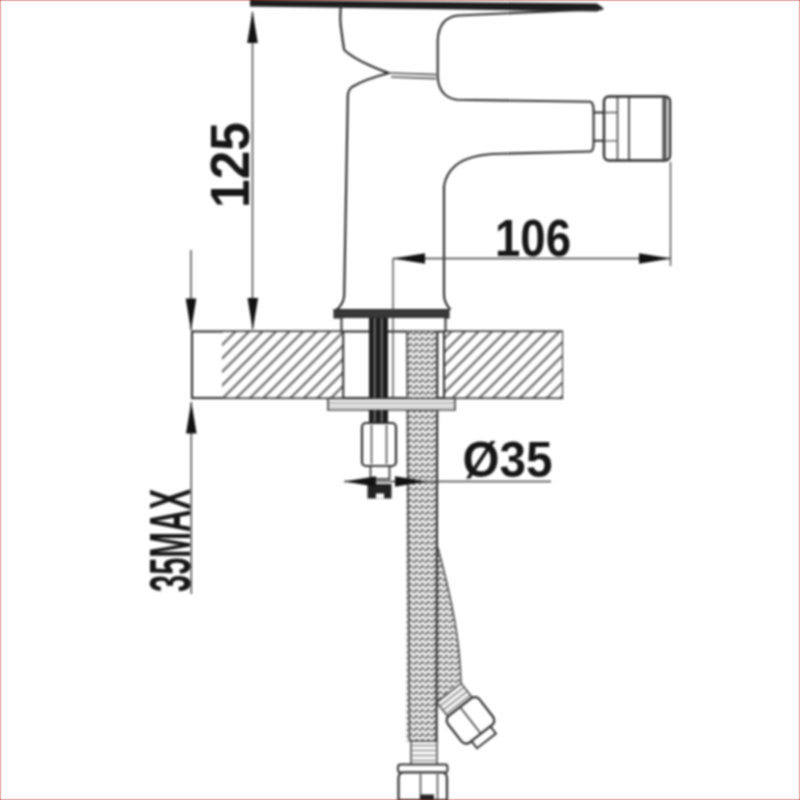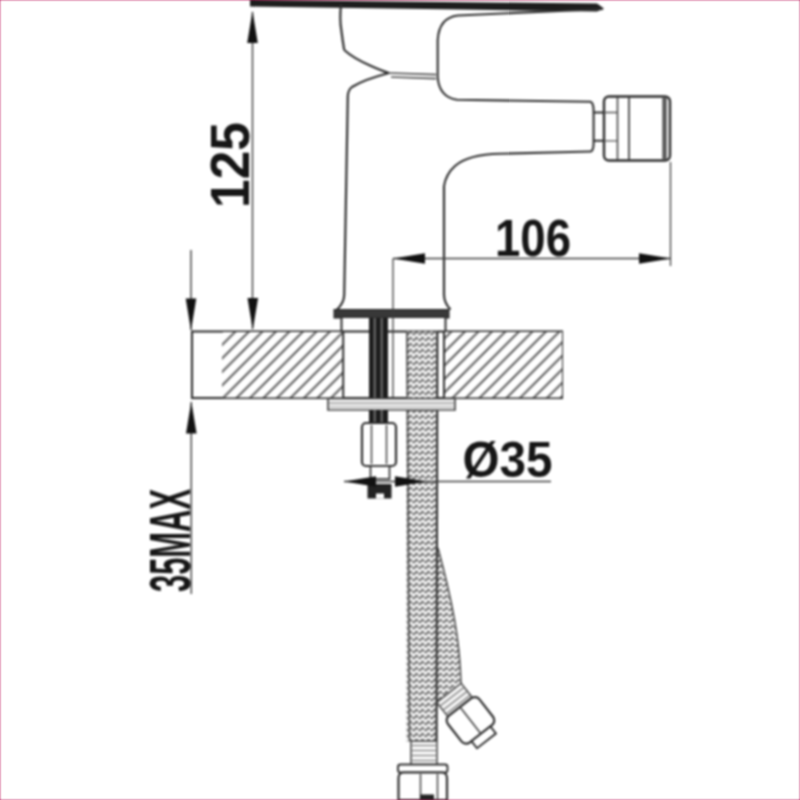--- a/index.html
+++ b/index.html
@@ -1,16 +1,16 @@
 <!DOCTYPE html>
 <html><head>
 <meta charset="utf-8">
 <style>
   html,body{margin:0;padding:0;background:#fff;}
-  .wrap{width:800px;height:800px;overflow:hidden;background:#be185d;}
+  .wrap{width:800px;height:800px;overflow:hidden;background:#b91c1c;}
   svg{display:block;filter:blur(0.85px);}
   text{font-family:"Liberation Sans",sans-serif;font-weight:bold;fill:#161616;}
 </style>
 </head>
 <body>
 <div class="wrap">
 <svg width="800" height="800" viewBox="0 0 800 800">
 <defs>
   <pattern id="hatch" width="13.5" height="13.5" patternUnits="userSpaceOnUse">
     <rect width="13.5" height="13.5" fill="#fff"></rect>

